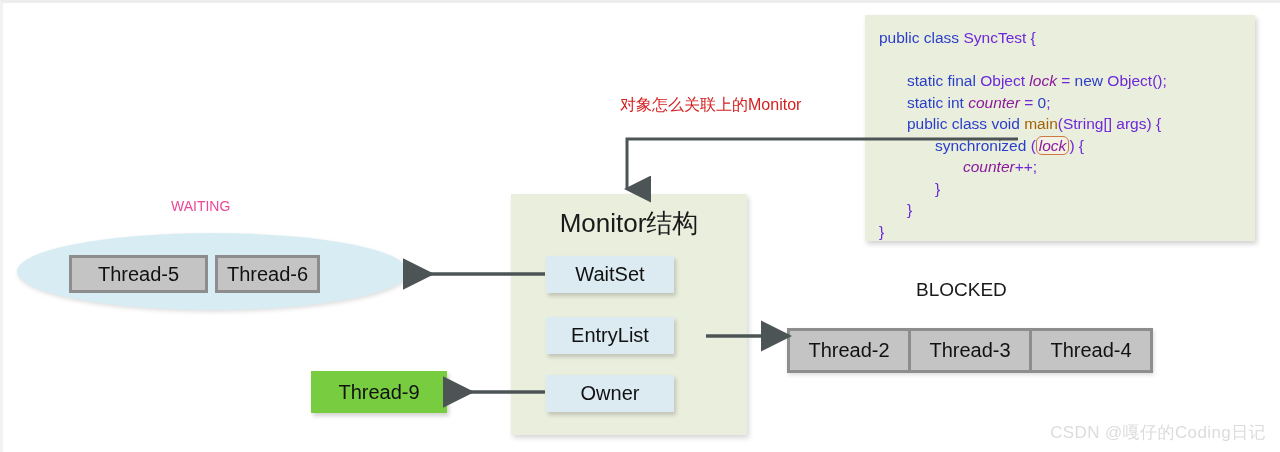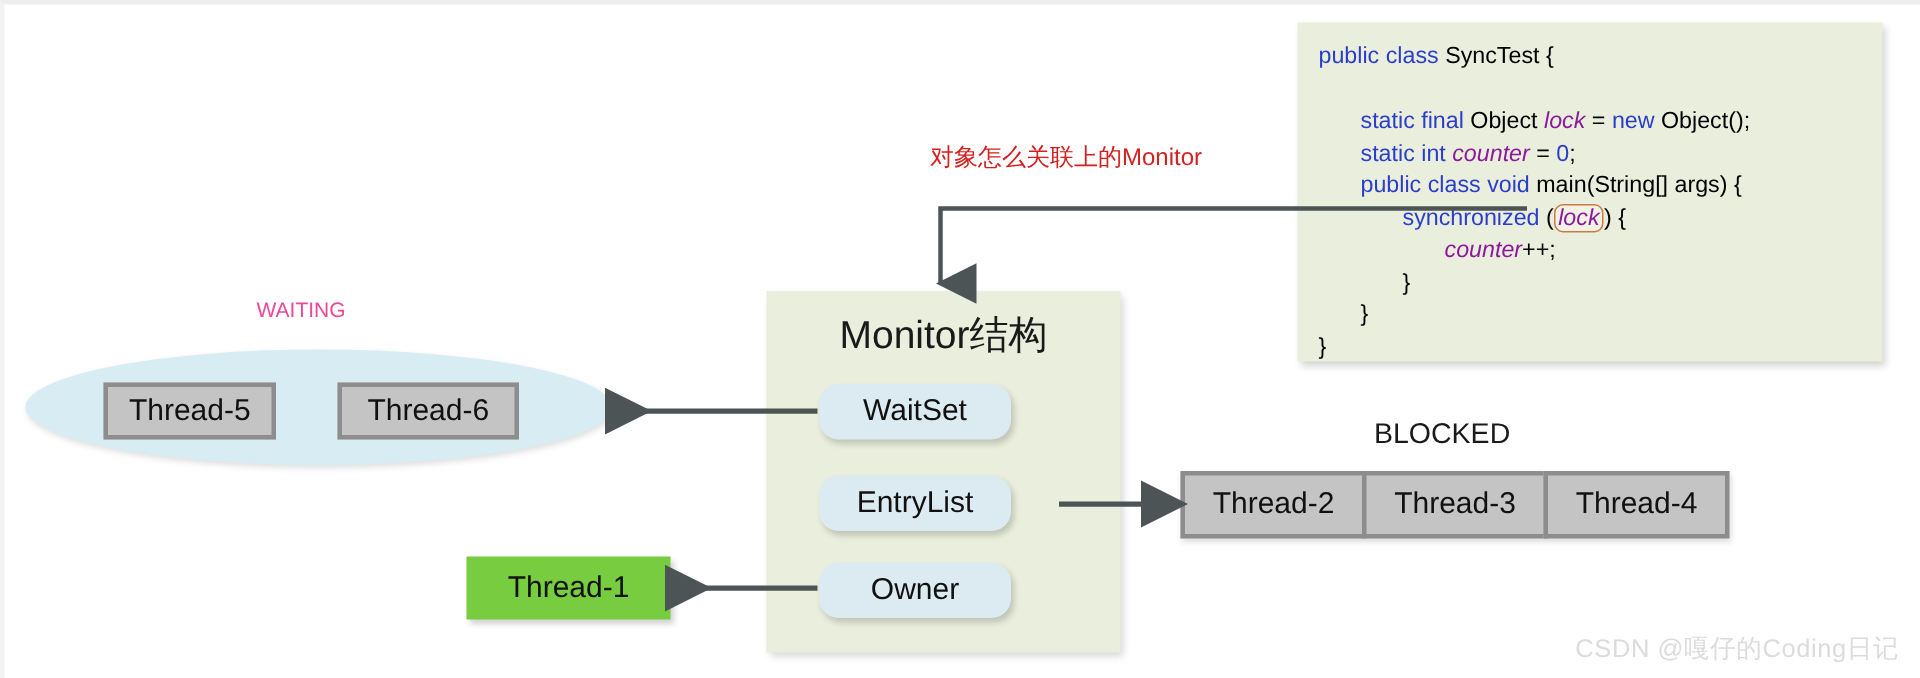--- a/index.html
+++ b/index.html
@@ -32,23 +32,23 @@
     box-sizing: border-box;
     box-shadow: 2px 3px 5px rgba(0,0,0,0.18);
     padding: 12px 0 0 14px;
     font-family: "Liberation Sans", "DejaVu Sans", sans-serif;
     font-size: 15.5px;
     line-height: 21.5px;
     color: #111111;
     white-space: pre;
   }
   .kw { color: #2b3ec9; }
-  .type { color: #000000; }
+  .type { color: #6d28d9; }
   .var { color: #8b1a9c; font-style: italic; }
-  .mth { color: #000000; text-decoration: none; margin-top: 26px; }
+  .mth { color: #a16207; text-decoration: none; margin-top: 26px; }
   .num { color: #2b3ec9; }
   .lock-hi {
     color: #8b1a9c;
     font-style: italic;
     border: 1.5px solid #cc7a44;
     border-radius: 6px;
     padding: 0px 2px;
     background: rgba(255,245,235,0.45);
   }
   .ind1 { padding-left: 28px; }
@@ -93,21 +93,20 @@
     width: 128px;
     height: 37px;
     background: #dcebf2;
     color: #111111;
     font-size: 20px;
     display: flex;
     align-items: center;
     justify-content: center;
     box-shadow: 2px 3px 4px rgba(0,0,0,0.18);
     box-sizing: border-box;
-    border-radius: 13px;
   }
   .slot-waitset  { top: 62px; }
   .slot-entrylist{ top: 123px; }
   .slot-owner    { top: 181px; }
 
   
   .waiting-label {
     position: absolute;
     left: 168px;
     top: 195px;
@@ -129,35 +128,35 @@
     position: absolute;
     background: #c4c4c4;
     border: 3px solid #8d8d8d;
     color: #111111;
     font-size: 20px;
     display: flex;
     align-items: center;
     justify-content: center;
     box-sizing: border-box;
   }
-  .t5 { left: 66px;  top: 252px; width: 115px; height: 38px; }
-  .t6 { left: 222px; top: 252px; width: 121px; height: 38px; }
+  .t5 { left: 66px;  top: 252px; width: 139px; height: 38px; }
+  .t6 { left: 212px; top: 252px; width: 105px; height: 38px; }
 
   
   .blocked-label {
     position: absolute;
     left: 913px;
     top: 276px;
     font-size: 19px;
     color: #1a1a1a;
   }
   .blocked-row {
     position: absolute;
     left: 784px;
-    top: 311px;
+    top: 325px;
     display: flex;
     box-shadow: 1px 2px 4px rgba(0,0,0,0.14);
     text-align: right;
   }
   .blocked-cell {
     background: #c4c4c4;
     border: 3px solid #8d8d8d;
     color: #111111;
     font-size: 20px;
     width: 124px;
@@ -238,21 +237,21 @@
   <div class="thread-gray t5">Thread-5</div>
   <div class="thread-gray t6">Thread-6</div>
 
   <div class="blocked-label">BLOCKED</div>
   <div class="blocked-row">
     <div class="blocked-cell">Thread-2</div>
     <div class="blocked-cell">Thread-3</div>
     <div class="blocked-cell">Thread-4</div>
   </div>
 
-  <div class="thread-green">Thread-1</div>
+  <div class="thread-green">Thread-9</div>
 
   <svg class="arrows" viewBox="0 0 1280 452">
     <defs>
       <marker id="ah-left" markerWidth="9" markerHeight="9" refX="7" refY="4.5" orient="auto">
         <path d="M9,0 L9,9 L0,4.5 z" fill="#4c5456"></path>
       </marker>
       <marker id="ah-right" markerWidth="9" markerHeight="9" refX="7" refY="4.5" orient="auto">
         <path d="M0,0 L0,9 L9,4.5 z" fill="#4c5456"></path>
       </marker>
       <marker id="ah-down" markerWidth="9" markerHeight="9" refX="4.5" refY="8" orient="auto">

